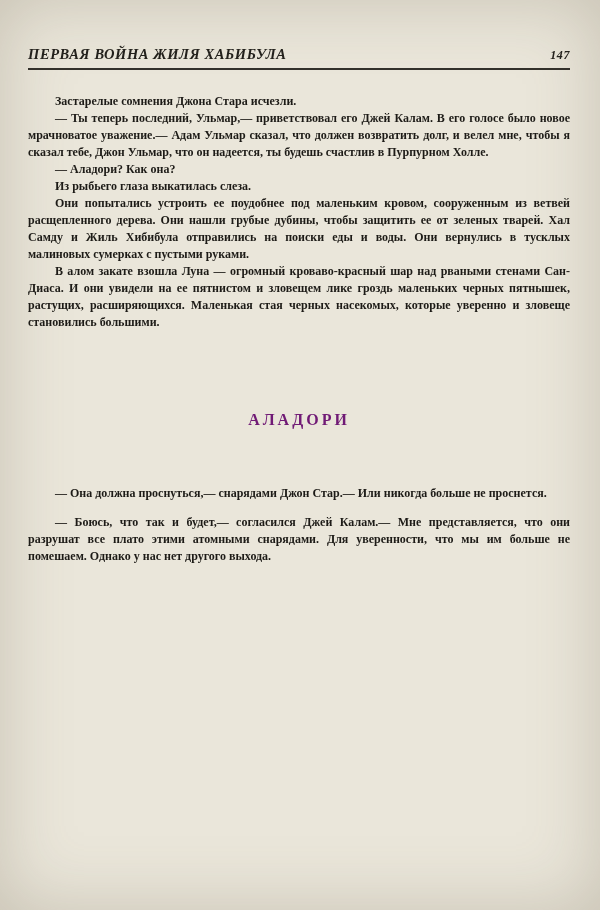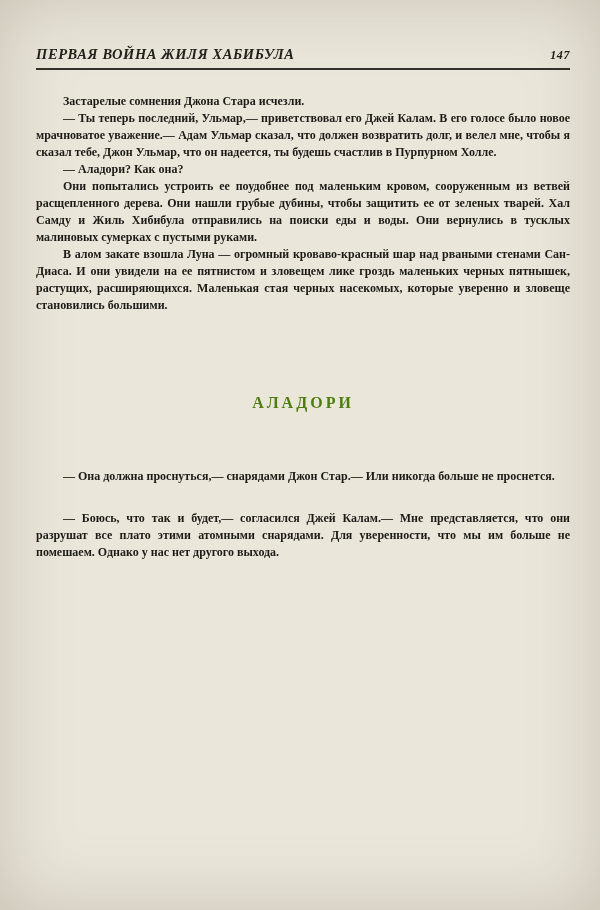--- a/index.html
+++ b/index.html
@@ -13,21 +13,21 @@
   body {
     font-family: "Liberation Serif", "DejaVu Serif", serif;
     background: #b0a896;
   }
 
   .page {
     width: 600px;
     height: 910px;
     background: #eae6da;
     box-shadow: inset 0 0 70px rgba(110, 100, 80, 0.28);
-    padding: 46px 30px 0 36px;
+    padding: 46px 30px 0 28px;
     color: #1d1b17;
     position: relative;
   }
 
   
   .running-head {
     display: flex;
     justify-content: space-between;
     align-items: baseline;
     font-style: italic;
@@ -55,48 +55,49 @@
     text-align: justify;
     font-weight: bold;
   }
 
   .para {
     text-indent: 27px;
   }
 
   .section-two { margin-top: 0; }
 
-  .section-two .para + .para { margin-top: 25px; }
+  .section-two .para + .para { margin-top: 12px; }
 
   .chapter-heading {
     margin-top: 80px;
     margin-bottom: 56px;
     text-align: center;
     font-size: 16px;
     font-weight: bold;
     letter-spacing: 3px;
-    color: #4d7c0f;
+    color: #701a75;
   }
 </style>
 </head>
 <body>
 
 <div class="page">
 
   <div class="running-head">
     <span class="rh-title">ПЕРВАЯ ВОЙНА ЖИЛЯ ХАБИБУЛА</span>
     <span class="rh-page">147</span>
   </div>
 
   <div class="rule"></div>
 
   <div class="text-block">
     <p class="para">Застарелые сомнения Джона Стара исчезли.</p>
     <p class="para">— Ты теперь последний, Ульмар,— приветствовал его Джей Калам. В его голосе было новое мрачноватое уважение.— Адам Ульмар сказал, что должен возвратить долг, и велел мне, чтобы я сказал тебе, Джон Ульмар, что он надеется, ты будешь счастлив в Пурпурном Холле.</p>
     <p class="para">— Аладори? Как она?</p>
+    <p class="para">Из рыбьего глаза выкатилась слеза.</p>
     <p class="para">Они попытались устроить ее поудобнее под маленьким кровом, сооруженным из ветвей расщепленного дерева. Они нашли грубые дубины, чтобы защитить ее от зеленых тварей. Хал Самду и Жиль Хибибула отправились на поиски еды и воды. Они вернулись в тусклых малиновых сумерках с пустыми руками.</p>
     <p class="para">В алом закате взошла Луна — огромный кроваво-красный шар над рваными стенами Сан-Диаса. И они увидели на ее пятнистом и зловещем лике гроздь маленьких черных пятнышек, растущих, расширяющихся. Маленькая стая черных насекомых, которые уверенно и зловеще становились большими.</p>
   </div>
 
   <h2 class="chapter-heading">АЛАДОРИ</h2>
 
   <div class="text-block section-two">
     <p class="para">— Она должна проснуться,— снарядами Джон Стар.— Или никогда больше не проснется.</p>
     <p class="para">— Боюсь, что так и будет,— согласился Джей Калам.— Мне представляется, что они разрушат все плато этими атомными снарядами. Для уверенности, что мы им больше не помешаем. Однако у нас нет другого выхода.</p>
   </div>

